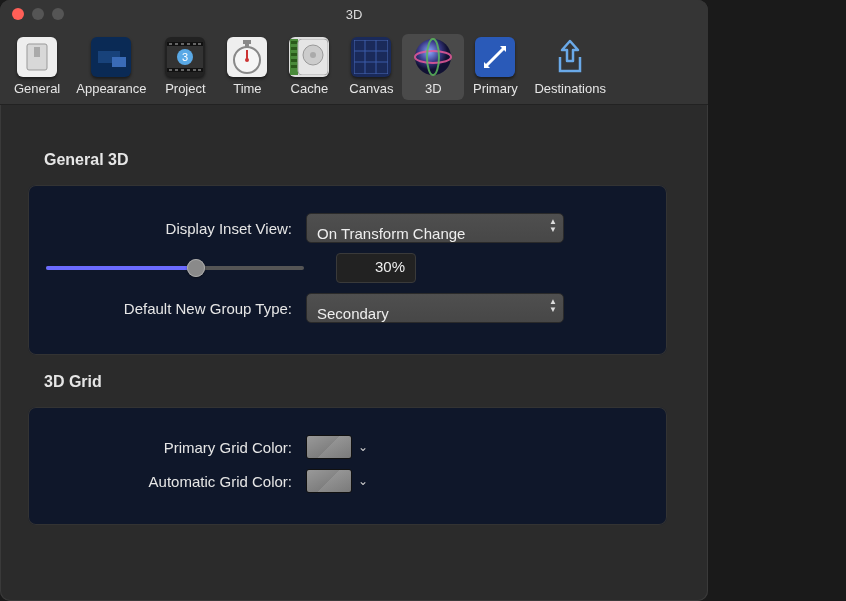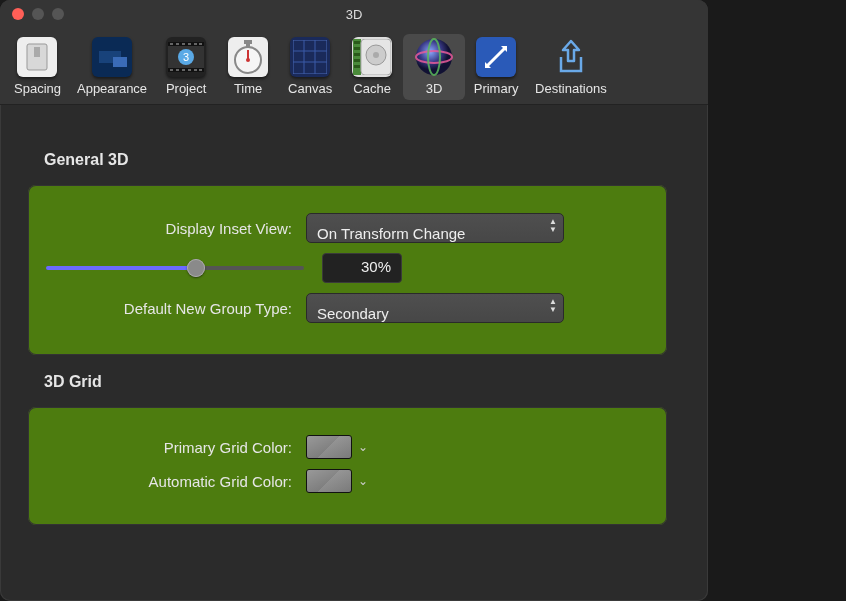--- a/index.html
+++ b/index.html
@@ -36,21 +36,21 @@
     border-radius: 6px;
     cursor: default;
     min-width: 62px;
   }
   .tool.selected { background: #4a4a4a; }
   .tool .iconbox { width: 42px; height: 42px; display:flex; align-items:center; justify-content:center; }
   .tool .lbl { color: #e6e6e6; font-size: 13px; margin-top: 3px; }
   .content { padding: 28px 41px 0 28px; color: #e6e6e6; }
   .section-title { font-size: 16px; font-weight: 600; margin: 18px 0 16px 16px; }
   .panel {
-    background: #4d7c0f;
+    background: #0f172a;
     border-radius: 8px;
     padding: 18px 18px 22px 18px;
     box-shadow: inset 0 0 0 1px #333;
   }
   .row {
     display: flex; align-items: center;
     margin: 10px 0;
   }
   .row .label {
     width: 260px; text-align: right;
@@ -65,21 +65,21 @@
     color: #eee; font-size: 15px;
     padding: 0 26px 0 10px;
     display:flex; align-items:flex-end; justify-content:space-between;
     position: relative;
   }
   .select .arrows {
     position:absolute; right:6px; top:4px;
     display:flex; flex-direction:column; gap:0px;
     color:#ddd; font-size:8px; line-height:8px;
   }
-  .slider-wrap { display:flex; align-items:center; gap:18px; }
+  .slider-wrap { display:flex; align-items:center; gap:32px; }
   .slider {
     width: 258px; height: 24px; position: relative;
   }
   .track {
     position:absolute; left:0; right:0; top:50%; transform:translateY(-50%);
     height:4px; background:#555; border-radius:2px;
   }
   .fill {
     position:absolute; left:0; top:50%; transform:translateY(-50%);
     height:4px; background:#6b6bff; border-radius:2px;
@@ -129,21 +129,21 @@
   <div class="toolbar">
     <div class="tool">
       <div class="iconbox">
           <div class="ic" style="background:#eee">
             <svg width="22" height="28">
               <rect x="1" y="1" width="20" height="26" rx="2" fill="#d8d8d8" stroke="#999"></rect>
               <rect x="8" y="4" width="6" height="10" fill="#aaa"></rect>
             </svg>
           </div>
         </div>
-      <div class="lbl">Spacing</div>
+      <div class="lbl">General</div>
     </div>
     <div class="tool">
       <div class="iconbox">
           <div class="ic" style="background:#0a2a55">
             <svg width="30" height="20">
               <rect width="30" height="20" fill="#0a2a55"></rect>
               <rect x="2" y="4" width="22" height="12" fill="#18427a"></rect>
               <rect x="16" y="10" width="14" height="10" fill="#3a6bb7"></rect>
             </svg>
           </div>
@@ -187,54 +187,54 @@
               <circle cx="15" cy="20" r="13" fill="#f5f5f5" stroke="#888" stroke-width="2"></circle>
               <line x1="15" y1="20" x2="15" y2="10" stroke="#c33" stroke-width="2"></line>
               <circle cx="15" cy="20" r="2" fill="#c33"></circle>
             </svg>
           </div>
         </div>
       <div class="lbl">Time</div>
     </div>
     <div class="tool">
       <div class="iconbox">
-          <div class="ic" style="background:#1a2a5a">
-            <svg width="34" height="34">
-              <rect width="34" height="34" fill="#1a2a5a" stroke="#4a6ab8"></rect>
-              <g stroke="#3a5aa8" stroke-width="1">
-                <line x1="0" y1="11" x2="34" y2="11"></line>
-                <line x1="0" y1="22" x2="34" y2="22"></line>
-                <line x1="11" y1="0" x2="11" y2="34"></line>
-                <line x1="22" y1="0" x2="22" y2="34"></line>
-              </g>
-            </svg>
-          </div>
-        </div>
-      <div class="lbl">Canvas</div>
-    </div>
-    <div class="tool">
-      <div class="iconbox">
           <div class="ic" style="background:#ddd;position:relative">
             <svg width="38" height="36">
               <rect x="0" y="0" width="8" height="36" fill="#4a8a3a"></rect>
               <g fill="#2a5a1a">
                 <rect x="1" y="2" width="6" height="3"></rect>
                 <rect x="1" y="8" width="6" height="3"></rect>
                 <rect x="1" y="14" width="6" height="3"></rect>
                 <rect x="1" y="20" width="6" height="3"></rect>
                 <rect x="1" y="26" width="6" height="3"></rect>
               </g>
               <rect x="8" y="0" width="30" height="36" rx="4" fill="#e5e5e5" stroke="#aaa"></rect>
               <circle cx="23" cy="16" r="10" fill="#ccc" stroke="#999"></circle>
               <circle cx="23" cy="16" r="3" fill="#aaa"></circle>
             </svg>
           </div>
         </div>
       <div class="lbl">Cache</div>
     </div>
+    <div class="tool">
+      <div class="iconbox">
+          <div class="ic" style="background:#1a2a5a">
+            <svg width="34" height="34">
+              <rect width="34" height="34" fill="#1a2a5a" stroke="#4a6ab8"></rect>
+              <g stroke="#3a5aa8" stroke-width="1">
+                <line x1="0" y1="11" x2="34" y2="11"></line>
+                <line x1="0" y1="22" x2="34" y2="22"></line>
+                <line x1="11" y1="0" x2="11" y2="34"></line>
+                <line x1="22" y1="0" x2="22" y2="34"></line>
+              </g>
+            </svg>
+          </div>
+        </div>
+      <div class="lbl">Canvas</div>
+    </div>
     <div class="tool selected">
       <div class="iconbox">
           <svg width="42" height="42">
             <defs>
               <radialGradient id="sg" cx="40%" cy="35%">
                 <stop offset="0%" stop-color="#8aaaff"></stop>
                 <stop offset="60%" stop-color="#3a3a88"></stop>
                 <stop offset="100%" stop-color="#111133"></stop>
               </radialGradient>
             </defs>

